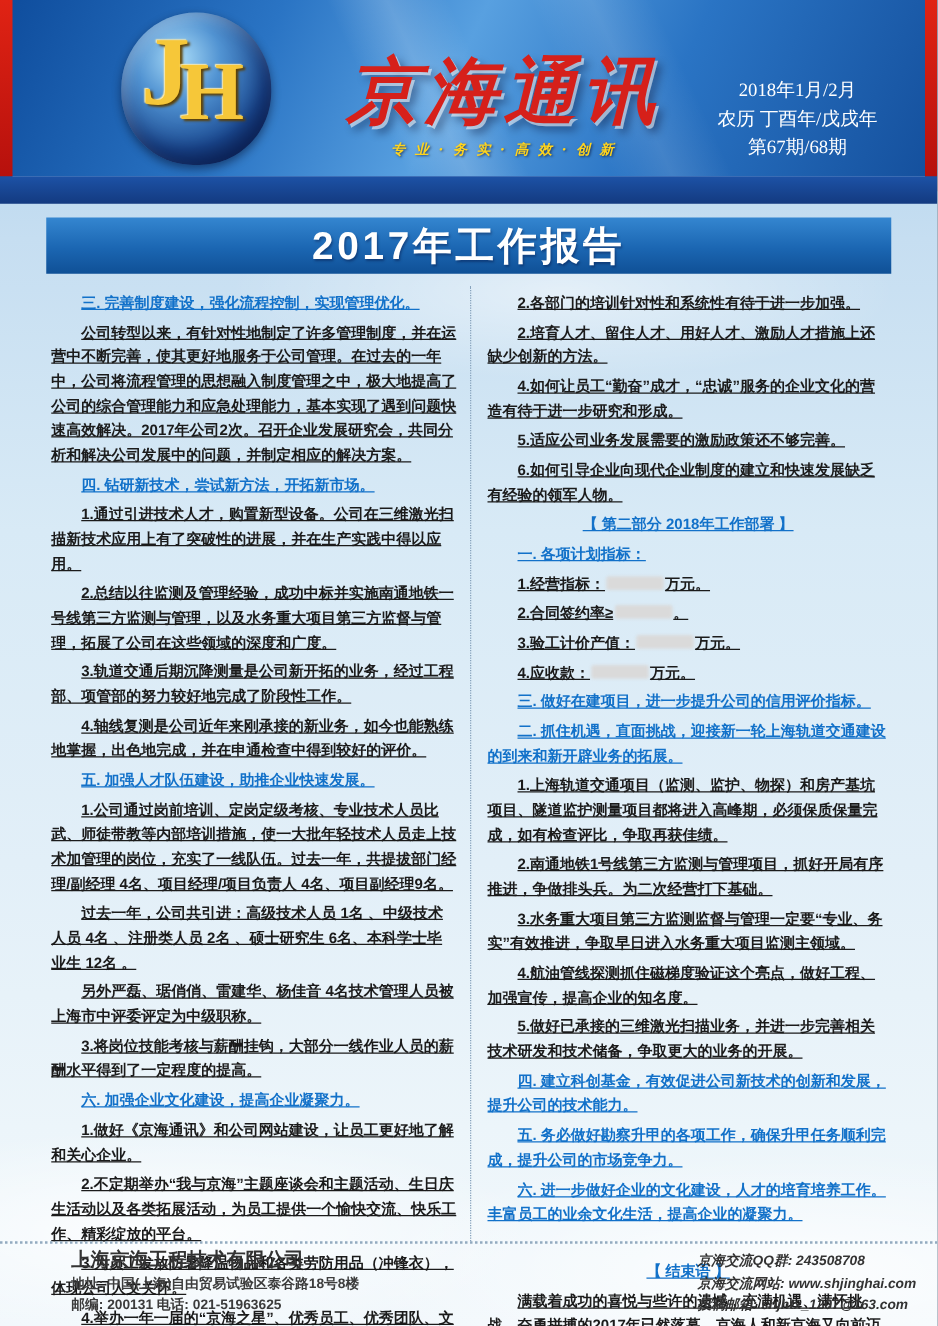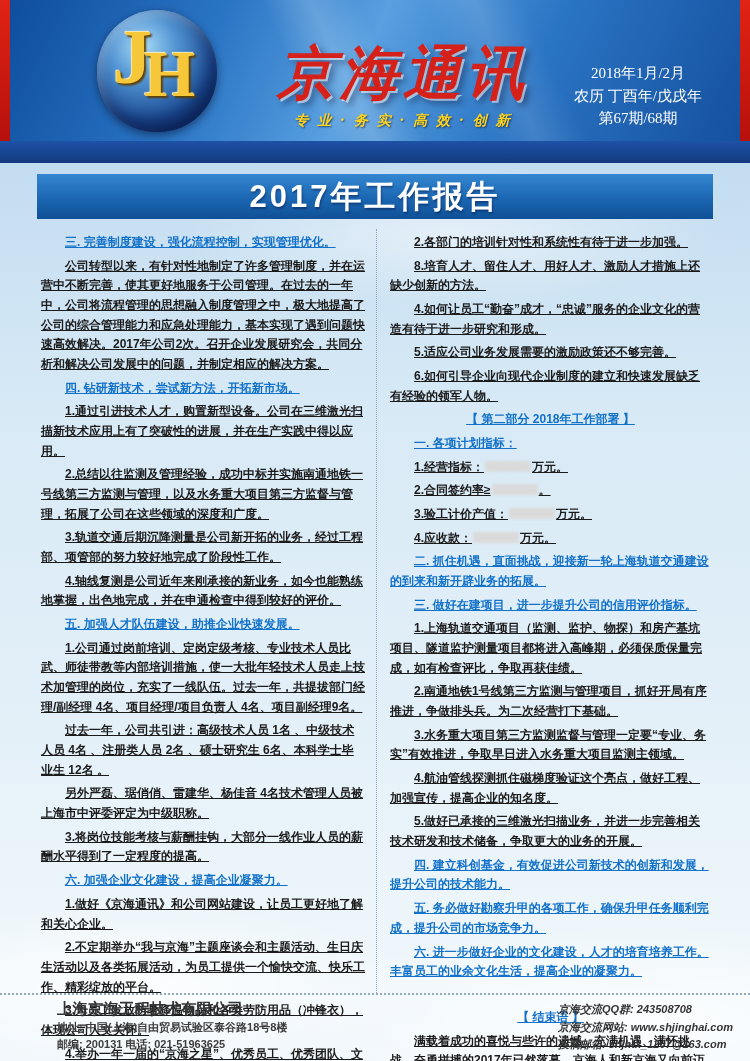--- a/index.html
+++ b/index.html
@@ -24,21 +24,21 @@
        box-shadow:0 3px 8px rgba(0,0,20,.45), inset -6px -10px 18px rgba(0,0,40,.5), inset 4px 6px 10px rgba(255,255,255,.25);}
   .logo .lg{position:absolute;font-family:"Liberation Serif",serif;font-weight:bold;color:#f6c739;
        text-shadow:2px 2px 2px #5d3f00, -1px -1px 1px #ffeeb0;}
   .logo .lg-j{font-size:78px;left:16px;top:2px;}
   .logo .lg-h{font-size:66px;left:47px;top:26px;}
   .masthead{position:absolute;left:238px;top:24px;width:330px;text-align:center;
        font-family:"DejaVu Serif","Liberation Serif",serif;font-style:italic;font-weight:bold;
        font-size:58px;color:#d6201a;letter-spacing:5px;line-height:1;
        text-shadow:2px 2px 0 rgba(255,255,255,.55), 5px 5px 7px rgba(0,0,30,.4);margin-top:20px;}
   .tagline{position:absolute;left:238px;top:112px;width:330px;text-align:center;
-       color:#ffd41d;font-weight:bold;font-size:14px;letter-spacing:2px;
+       color:#ffd41d;font-weight:bold;font-size:11px;letter-spacing:2px;
        font-family:"DejaVu Serif","Liberation Serif",serif;font-style:italic;
        text-shadow:1px 1px 2px rgba(0,0,30,.6);}
   .issue{position:absolute;right:22px;top:62px;width:180px;text-align:center;color:#ffffff;
        font-family:"Liberation Serif",serif;font-size:15px;line-height:1.5;}
   
   .banner{position:absolute;left:37px;right:37px;top:174px;height:45px;
        background:linear-gradient(180deg,#3486d0 0%,#1b66b2 55%,#0f5096 100%);
        display:flex;align-items:center;justify-content:center;
        color:#fff;font-size:31px;font-weight:bold;letter-spacing:3px;
        text-shadow:1px 2px 2px rgba(0,0,40,.35);}
@@ -110,32 +110,32 @@
         <p class="it-p">3.将岗位技能考核与薪酬挂钩，大部分一线作业人员的薪酬水平得到了一定程度的提高。</p>
         <p class="it-h">六. 加强企业文化建设，提高企业凝聚力。</p>
         <p class="it-p">1.做好《京海通讯》和公司网站建设，让员工更好地了解和关心企业。</p>
         <p class="it-p">2.不定期举办“我与京海”主题座谈会和主题活动、生日庆生活动以及各类拓展活动，为员工提供一个愉快交流、快乐工作、精彩绽放的平台。</p>
         <p class="it-p">3.为员工发放防暑降温物品和各类劳防用品（冲锋衣），体现公司人文关怀。</p>
         <p class="it-p">4.举办一年一届的“京海之星”、优秀员工、优秀团队、文明工作站等评选和奖励活动，对年度表现突出的业务骨干、优秀个人和集体进行表彰奖励，营造树先进、学先进的良好风气。</p>
       </div>
     <div class="col col-right" id="col-right">
 
     <p class="it-p">2.各部门的培训针对性和系统性有待于进一步加强。</p>
-        <p class="it-p">8.培育人才、留住人才、用好人才、激励人才措施上还缺少创新的方法。</p>
+        <p class="it-p">2.培育人才、留住人才、用好人才、激励人才措施上还缺少创新的方法。</p>
         <p class="it-p">4.如何让员工“勤奋”成才，“忠诚”服务的企业文化的营造有待于进一步研究和形成。</p>
         <p class="it-p">5.适应公司业务发展需要的激励政策还不够完善。</p>
         <p class="it-p">6.如何引导企业向现代企业制度的建立和快速发展缺乏有经验的领军人物。</p>
         <p class="it-hc">【 第二部分  2018年工作部署 】</p>
         <p class="it-h">一. 各项计划指标：</p>
         <p class="it-pr"><span>1.经营指标：</span><span class="redact"></span><span>万元。</span></p>
         <p class="it-pr"><span>2.合同签约率≥</span><span class="redact"></span><span>。</span></p>
         <p class="it-pr"><span>3.验工计价产值：</span><span class="redact"></span><span>万元。</span></p>
         <p class="it-pr"><span>4.应收款：</span><span class="redact"></span><span>万元。</span></p>
+        <p class="it-h">三. 做好在建项目，进一步提升公司的信用评价指标。</p>
         <p class="it-h">二. 抓住机遇，直面挑战，迎接新一轮上海轨道交通建设的到来和新开辟业务的拓展。</p>
-        <p class="it-h">三. 做好在建项目，进一步提升公司的信用评价指标。</p>
         <p class="it-p">1.上海轨道交通项目（监测、监护、物探）和房产基坑项目、隧道监护测量项目都将进入高峰期，必须保质保量完成，如有检查评比，争取再获佳绩。</p>
         <p class="it-p">2.南通地铁1号线第三方监测与管理项目，抓好开局有序推进，争做排头兵。为二次经营打下基础。</p>
         <p class="it-p">3.水务重大项目第三方监测监督与管理一定要“专业、务实”有效推进，争取早日进入水务重大项目监测主领域。</p>
         <p class="it-p">4.航油管线探测抓住磁梯度验证这个亮点，做好工程、加强宣传，提高企业的知名度。</p>
         <p class="it-p">5.做好已承接的三维激光扫描业务，并进一步完善相关技术研发和技术储备，争取更大的业务的开展。</p>
         <p class="it-h">四. 建立科创基金，有效促进公司新技术的创新和发展，提升公司的技术能力。</p>
         <p class="it-h">五. 务必做好勘察升甲的各项工作，确保升甲任务顺利完成，提升公司的市场竞争力。</p>
         <p class="it-h">六. 进一步做好企业的文化建设，人才的培育培养工作。丰富员工的业余文化生活，提高企业的凝聚力。</p>
         <p class="it-hc" style="margin-top: 26px;">【 结束语 】</p>
         <p class="it-p">满载着成功的喜悦与些许的遗憾，充满机遇、满怀挑战、奋勇拼搏的2017年已然落幕，京海人和新京海又向前迈进了一步，更成熟了，更健壮了……是否已经具备足够的能力来向新的一年新目标发起挑战? 2018我们并肩作战，共同努力！</p>

